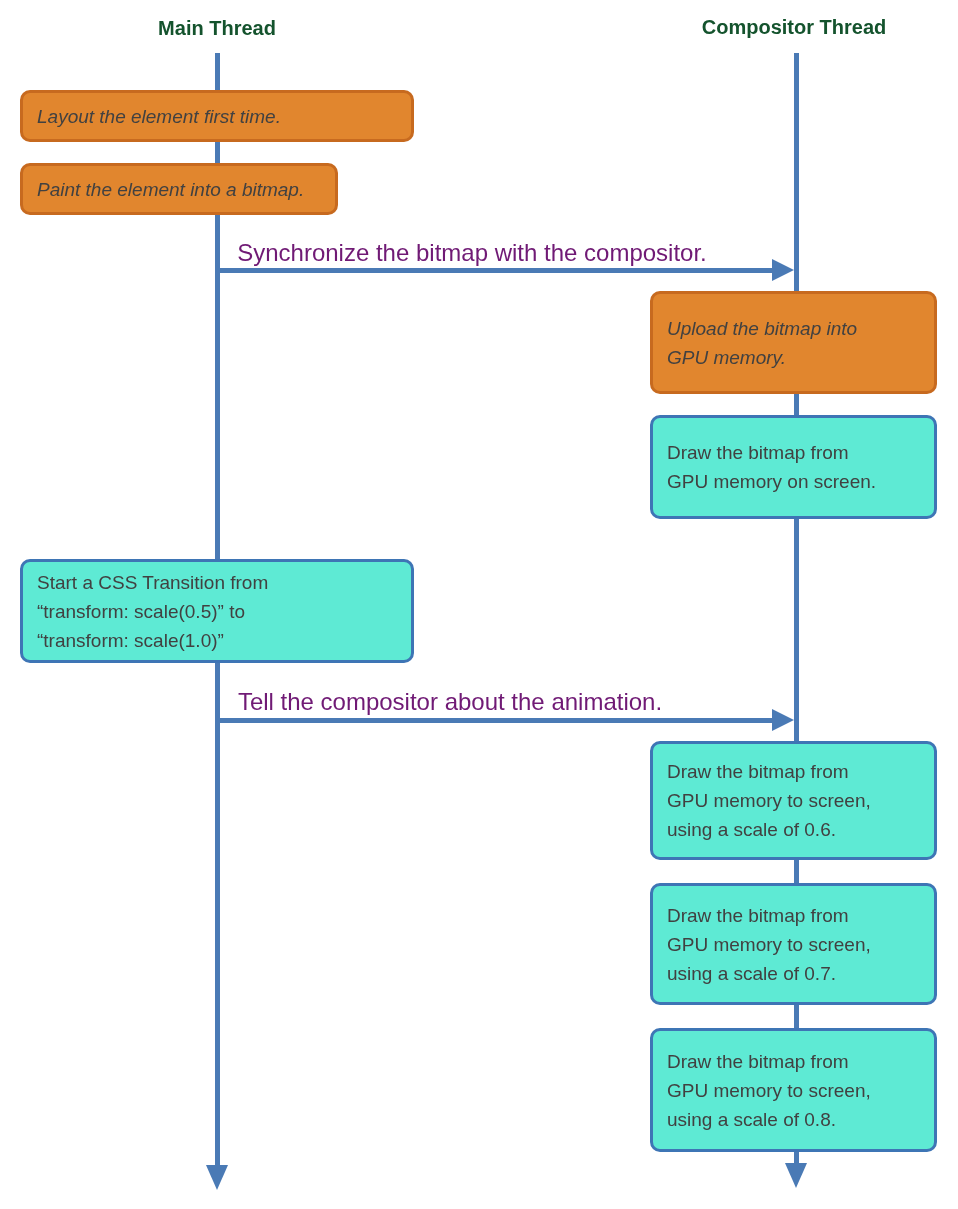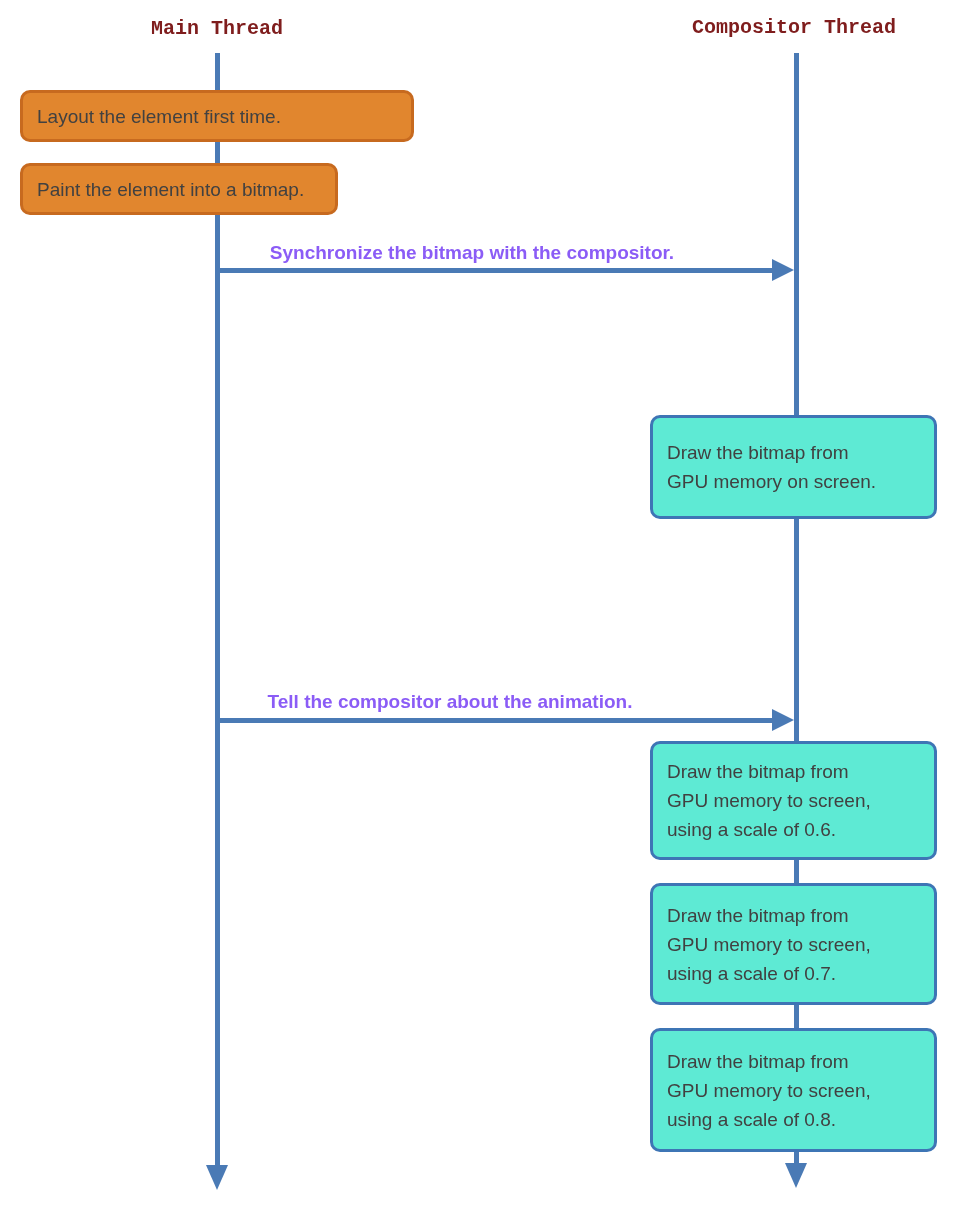--- a/index.html
+++ b/index.html
@@ -13,23 +13,22 @@
     height: 1209px;
     background: #ffffff;
     font-family: "Liberation Sans", "DejaVu Sans", sans-serif;
     overflow: hidden;
   }
   .lane-title {
     position: absolute;
     transform: translateX(-50%);
     font-size: 20px;
     font-weight: bold;
-    color: #7f1d1d;
+    color: #14532d;
     white-space: nowrap;
-    font-family: Liberation Mono, monospace;
   }
   .thread-line {
     position: absolute;
     width: 5px;
     background: #4a7ab5;
   }
   .arrowhead-down {
     position: absolute;
     width: 0;
     height: 0;
@@ -46,42 +45,43 @@
     position: absolute;
     width: 0;
     height: 0;
     border-top: 11px solid transparent;
     border-bottom: 11px solid transparent;
     border-left: 22px solid #4a7ab5;
   }
   .msg-label {
     position: absolute;
     transform: translateX(-50%);
-    font-size: 19px;
-    font-weight: bold;
-    color: #8b5cf6;
+    font-size: 24px;
+    font-weight: normal;
+    color: #701a75;
     white-space: nowrap;
     line-height: 21px;
   }
   .node {
     position: absolute;
     box-sizing: border-box;
     border-radius: 10px;
     border: 3px solid;
     display: flex;
     align-items: center;
     padding: 4px 12px 4px 14px;
     font-size: 19px;
     color: #414141;
     line-height: 29px;
     white-space: pre-line;
   }
   .node.orange {
     background: #e1862e;
     border-color: #c76a1f;
+    font-style: italic;
   }
   .node.blue {
     background: #5eead4;
     border-color: #3e75b5;
   }
 </style>
 </head>
 <body>
 
 <div id="canvas">
@@ -100,21 +100,26 @@
   <div class="arrowhead-right" style="left:772px; top:259px;"></div>
 
   <div class="msg-label" style="left:450px; top:691px;">Tell the compositor about the animation.</div>
   <div class="msg-line" style="left:218px; top:718px; width:554px;"></div>
   <div class="arrowhead-right" style="left:772px; top:709px;"></div>
 
   <div class="node orange" style="left:20px; top:90px; width:394px; height:52px;">Layout the element first time.</div>
 
   <div class="node orange" style="left:20px; top:163px; width:318px; height:52px;">Paint the element into a bitmap.</div>
 
+  <div class="node blue" style="left:20px; top:559px; width:394px; height:104px;">Start a CSS Transition from
+“transform: scale(0.5)” to
+“transform: scale(1.0)”</div>
 
+  <div class="node orange" style="left:650px; top:291px; width:287px; height:103px;">Upload the bitmap into
+GPU memory.</div>
 
   <div class="node blue" style="left:650px; top:415px; width:287px; height:104px;">Draw the bitmap from
 GPU memory on screen.</div>
 
   <div class="node blue" style="left:650px; top:741px; width:287px; height:119px;">Draw the bitmap from
 GPU memory to screen,
 using a scale of 0.6.</div>
 
   <div class="node blue" style="left:650px; top:883px; width:287px; height:122px;">Draw the bitmap from
 GPU memory to screen,

